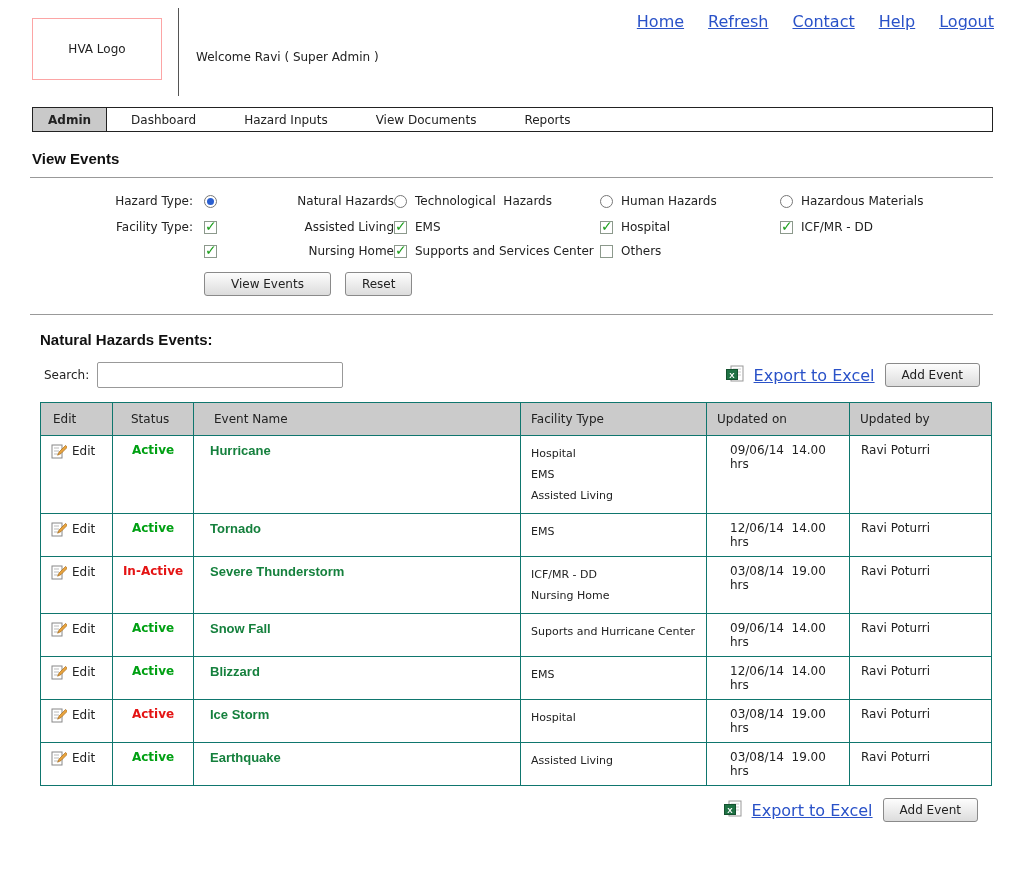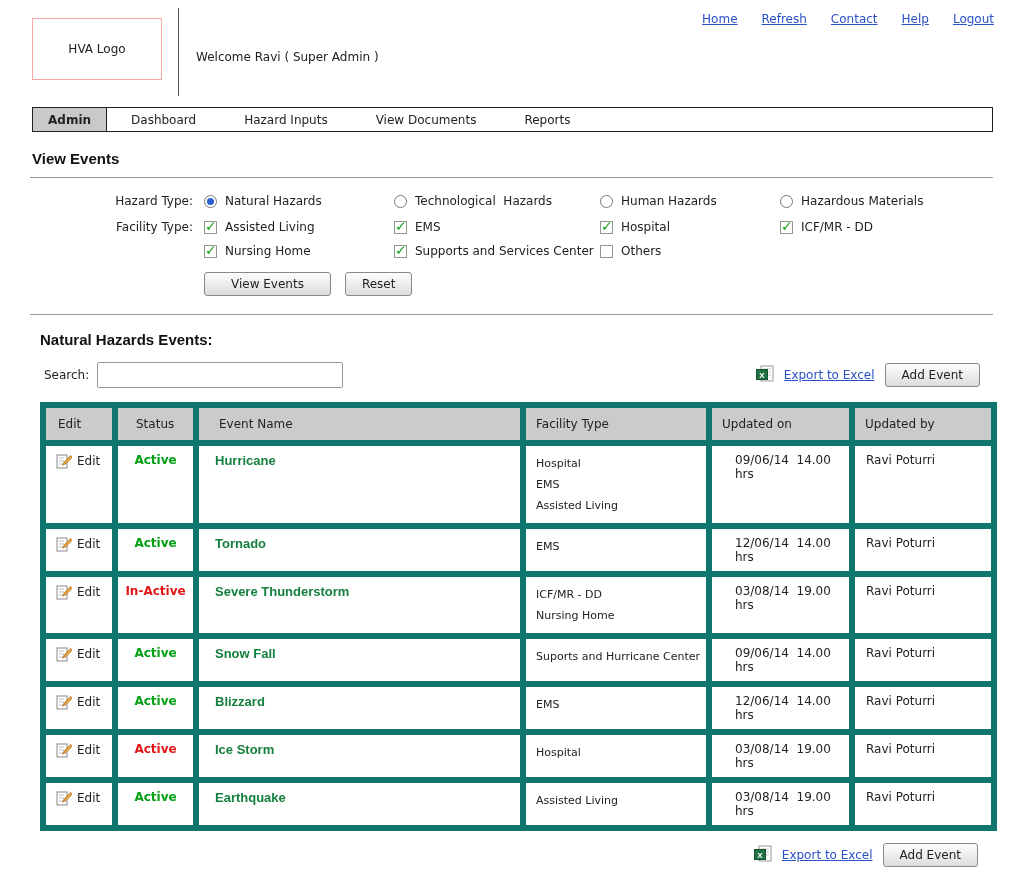--- a/index.html
+++ b/index.html
@@ -6,41 +6,41 @@
   html,body { width:1024px; height:874px; background:#fff; overflow:hidden;
     font-family:"DejaVu Sans", sans-serif; font-size:12px; color:#222; }
 
   
   .top { position:relative; height:100px; }
   .logo-box { position:absolute; left:32px; top:18px; width:130px; height:62px;
     border:1px solid #fca5a5; display:flex; align-items:center; justify-content:center; font-size:12px; }
   .vdiv { position:absolute; left:178px; top:8px; width:1px; height:88px; background:#555; }
   .welcome { position:absolute; left:196px; top:50px; font-size:12px; }
   .top-links { position:absolute; top:12px; right:30px; display:flex; gap:24px; }
-  a.link { color:#2a52c8; text-decoration:underline; font-size:12px; cursor:pointer;text-align:right; }
+  a.link { color:#2a52c8; text-decoration:underline; font-size:16px; cursor:pointer;text-align:right; }
 
   
   .main-nav { display:flex; align-items:stretch; margin:7px 31px 3px 32px; height:25px;
     border:1px solid #222; font-size:12px; }
   .tab { display:flex; align-items:center; padding:0 24px; cursor:pointer; }
   .tab.active { background:#c9c9c9; border-right:1px solid #222; font-weight:bold; padding:0 15px; }
 
   
   .page-title { font-family:"Liberation Sans", sans-serif; font-weight:bold; font-size:15px;
     margin:18px 0 0 32px; color:#111; }
   .rule { border:none; border-top:1px solid #999; margin:10px 31px 0 30px; }
 
   
   .filters { margin-top:16px; }
   .f-row { display:flex; align-items:center; margin-bottom:12px; }
   .f-row.cb2 { margin-top:-2px; }
   .f-label { width:204px; text-align:right; padding-right:11px; flex:none; }
   .f-opts { display:flex; align-items:center; }
   .opt { display:flex; align-items:center; gap:8px; cursor:pointer; }
-  .opt.w1 { width:190px; } .opt.w2 { width:206px; } .opt.w3 { width:180px; }
+  .opt.w1 { width:190px;justify-content:space-between; } .opt.w2 { width:206px; } .opt.w3 { width:180px; }
   .opt-label { white-space:pre; }
   .radio { width:13px; height:13px; border:1px solid #777; border-radius:50%; background:#fff;
     display:inline-flex; align-items:center; justify-content:center; flex:none; }
   .radio.on::after { content:""; width:7px; height:7px; border-radius:50%; background:#2a5fd0; }
   .checkbox { width:13px; height:13px; border:1px solid #8c998c; background:#fff;
     display:inline-block; position:relative; flex:none; }
   .checkbox.on::after { content:"✓"; position:absolute; left:0; top:-4px; font-size:14px;
     font-weight:bold; color:#1fa01f; }
   .f-buttons { margin-left:204px; display:flex; gap:14px; margin-top:14px; }
 
@@ -52,21 +52,21 @@
   .events-title { font-family:"Liberation Sans", sans-serif; font-weight:bold; font-size:15px;
     margin:16px 0 0 40px; color:#111; }
   .search-row { display:flex; align-items:center; margin:14px 44px 0 44px; }
   .search-label { margin-right:8px; }
   .search-input { width:246px; height:26px; border:1px solid #999; border-radius:2px; padding:0 6px;
     font-family:inherit; font-size:12px; }
   .right-actions { margin-left:auto; display:flex; align-items:center; gap:10px; }
 
   
   table.events { border-collapse:collapse; margin:14px 33px 0 40px; width:951px; table-layout:fixed; }
-  th, td { border:6px solid #0f766e; vertical-align:top; }
+  th, td { border:1px solid #0f766e; vertical-align:top; }
   th { background:#cbcbcb; font-weight:normal; text-align:left; font-size:12px; padding:9px 4px 9px 12px; }
   th.h-status { padding-left:18px; } th.h-event { padding-left:20px; }
   th.h-fac, th.h-upd, th.h-by { padding-left:10px; }
   td { padding:7px 4px; font-size:12px; }
   td.c-edit { padding-left:10px; }
   .edit-btn { display:inline-flex; align-items:center; gap:5px; cursor:pointer; }
   td.c-status { text-align:center; }
   .status { font-weight:bold; font-size:12px; }
   .status[data-color="green"] { color:#00a013; }
   .status[data-color="red"] { color:#e41414; }

